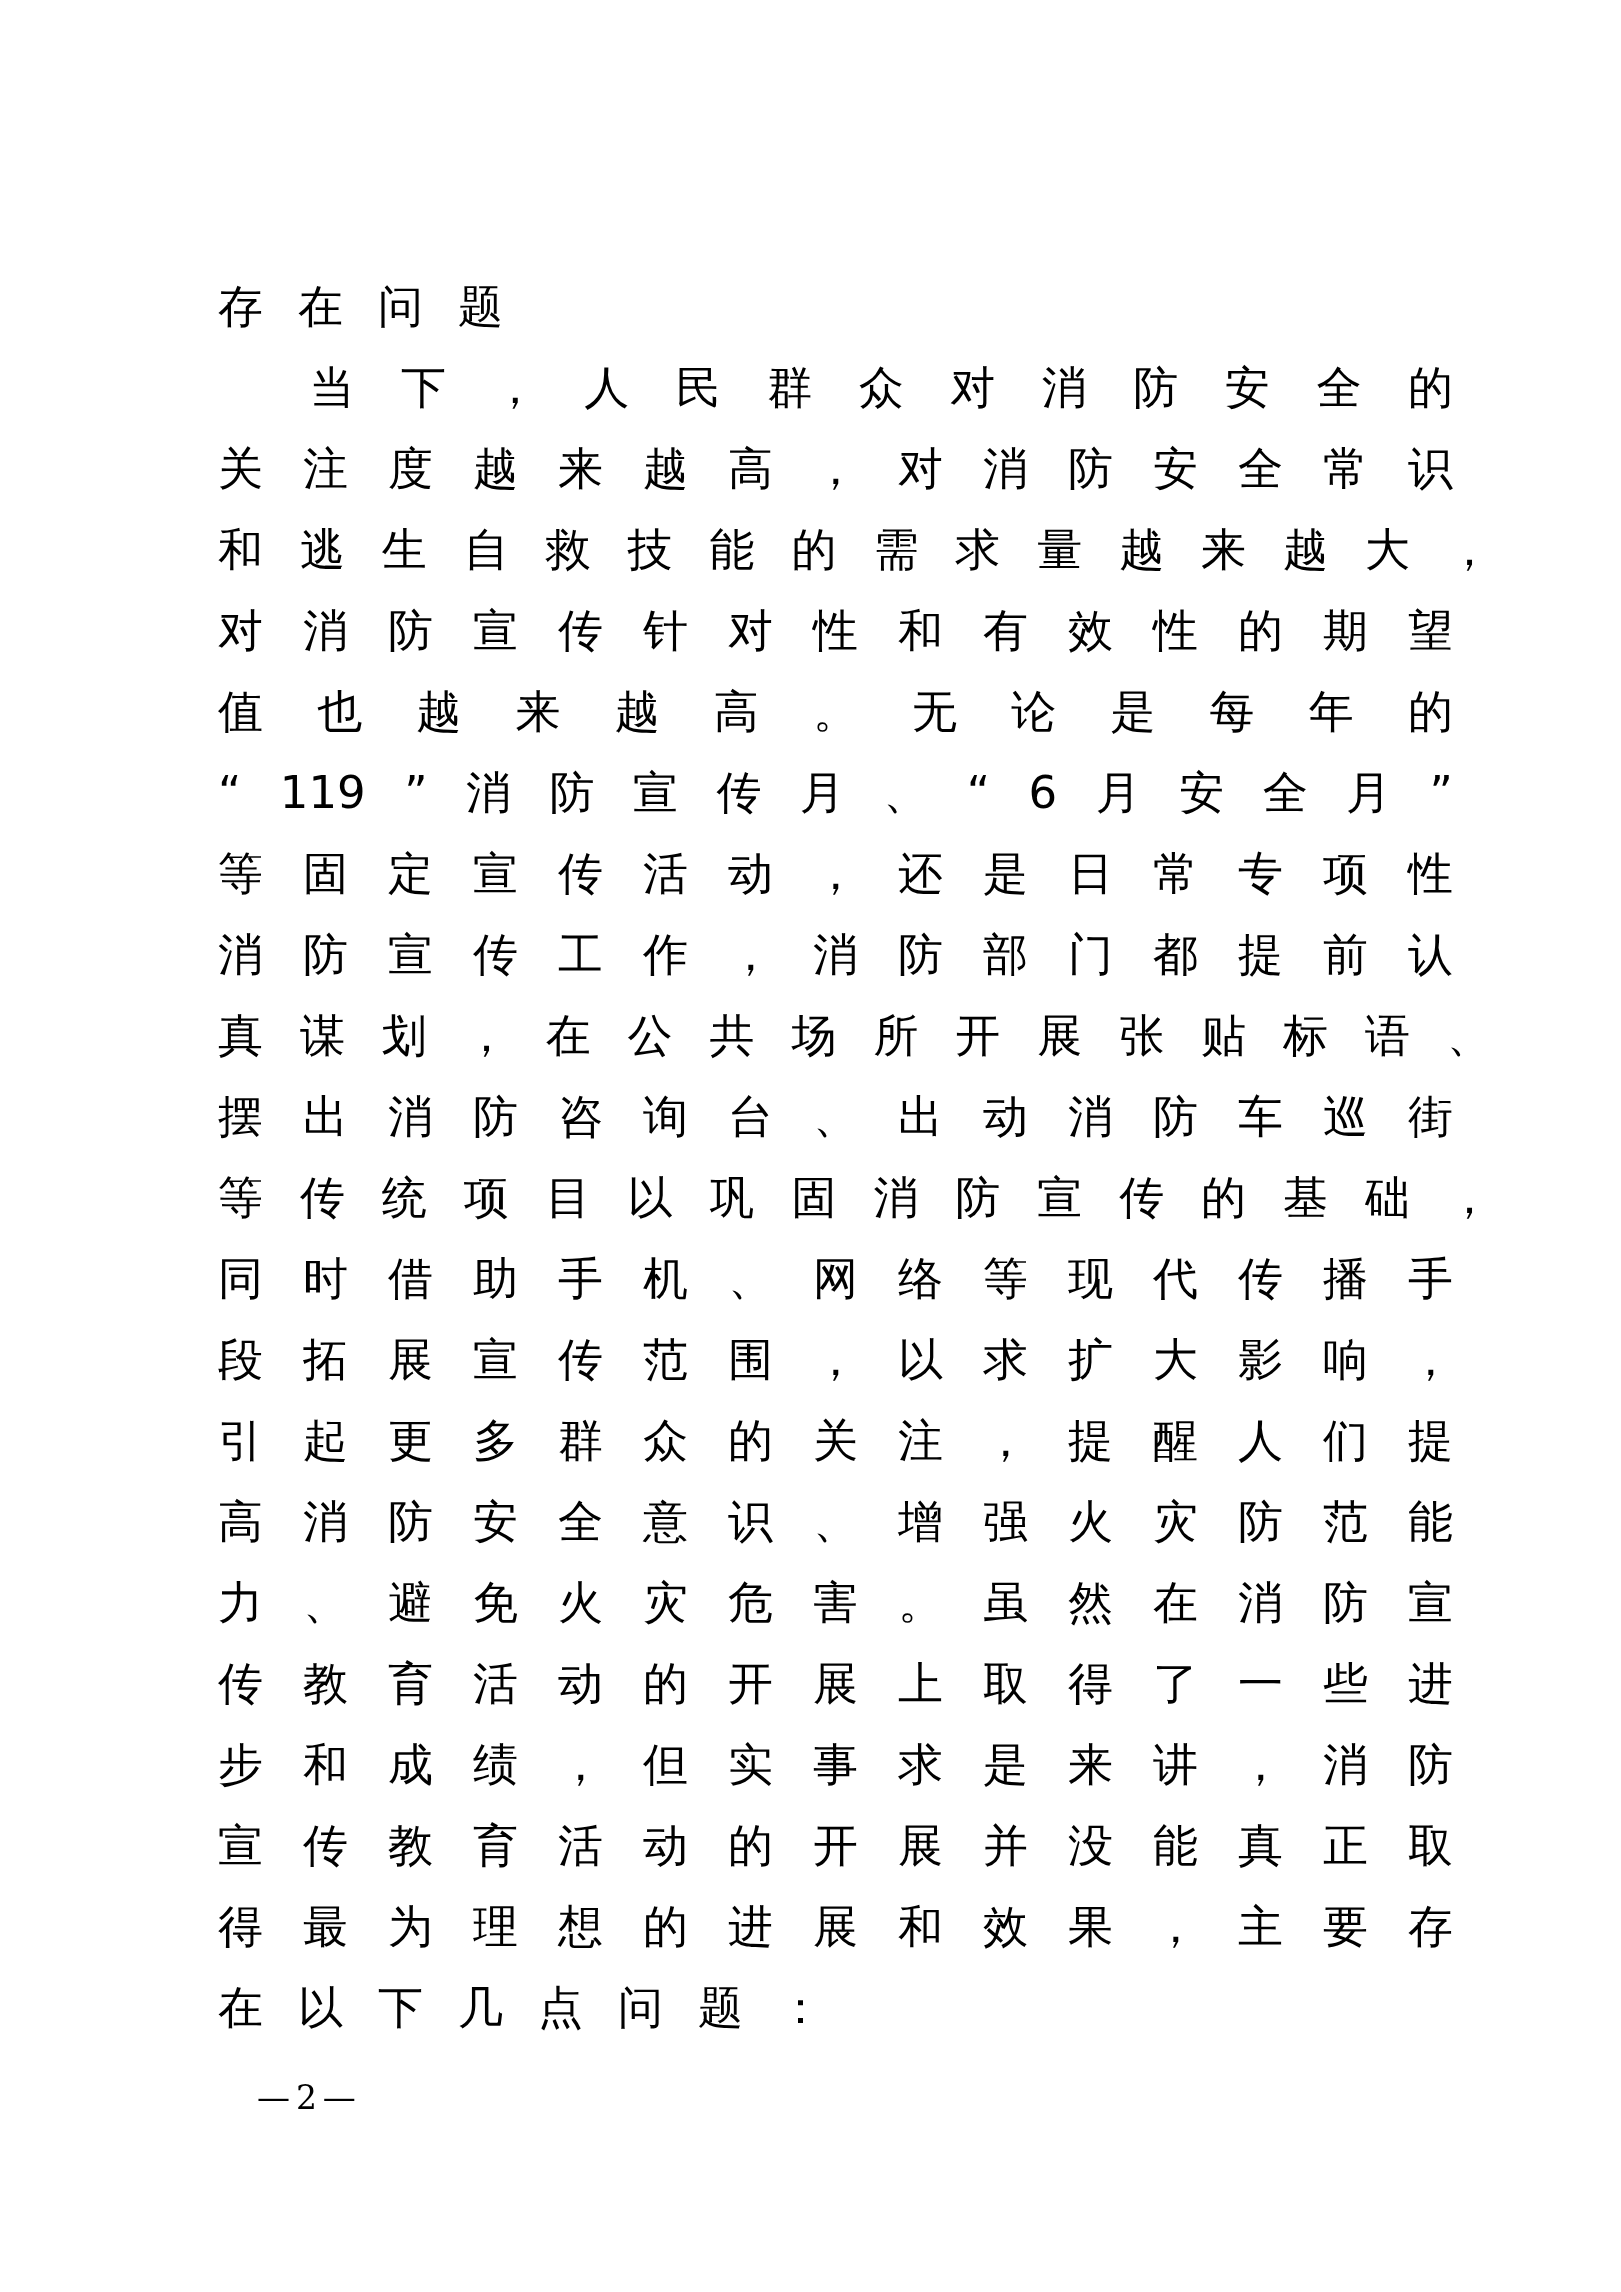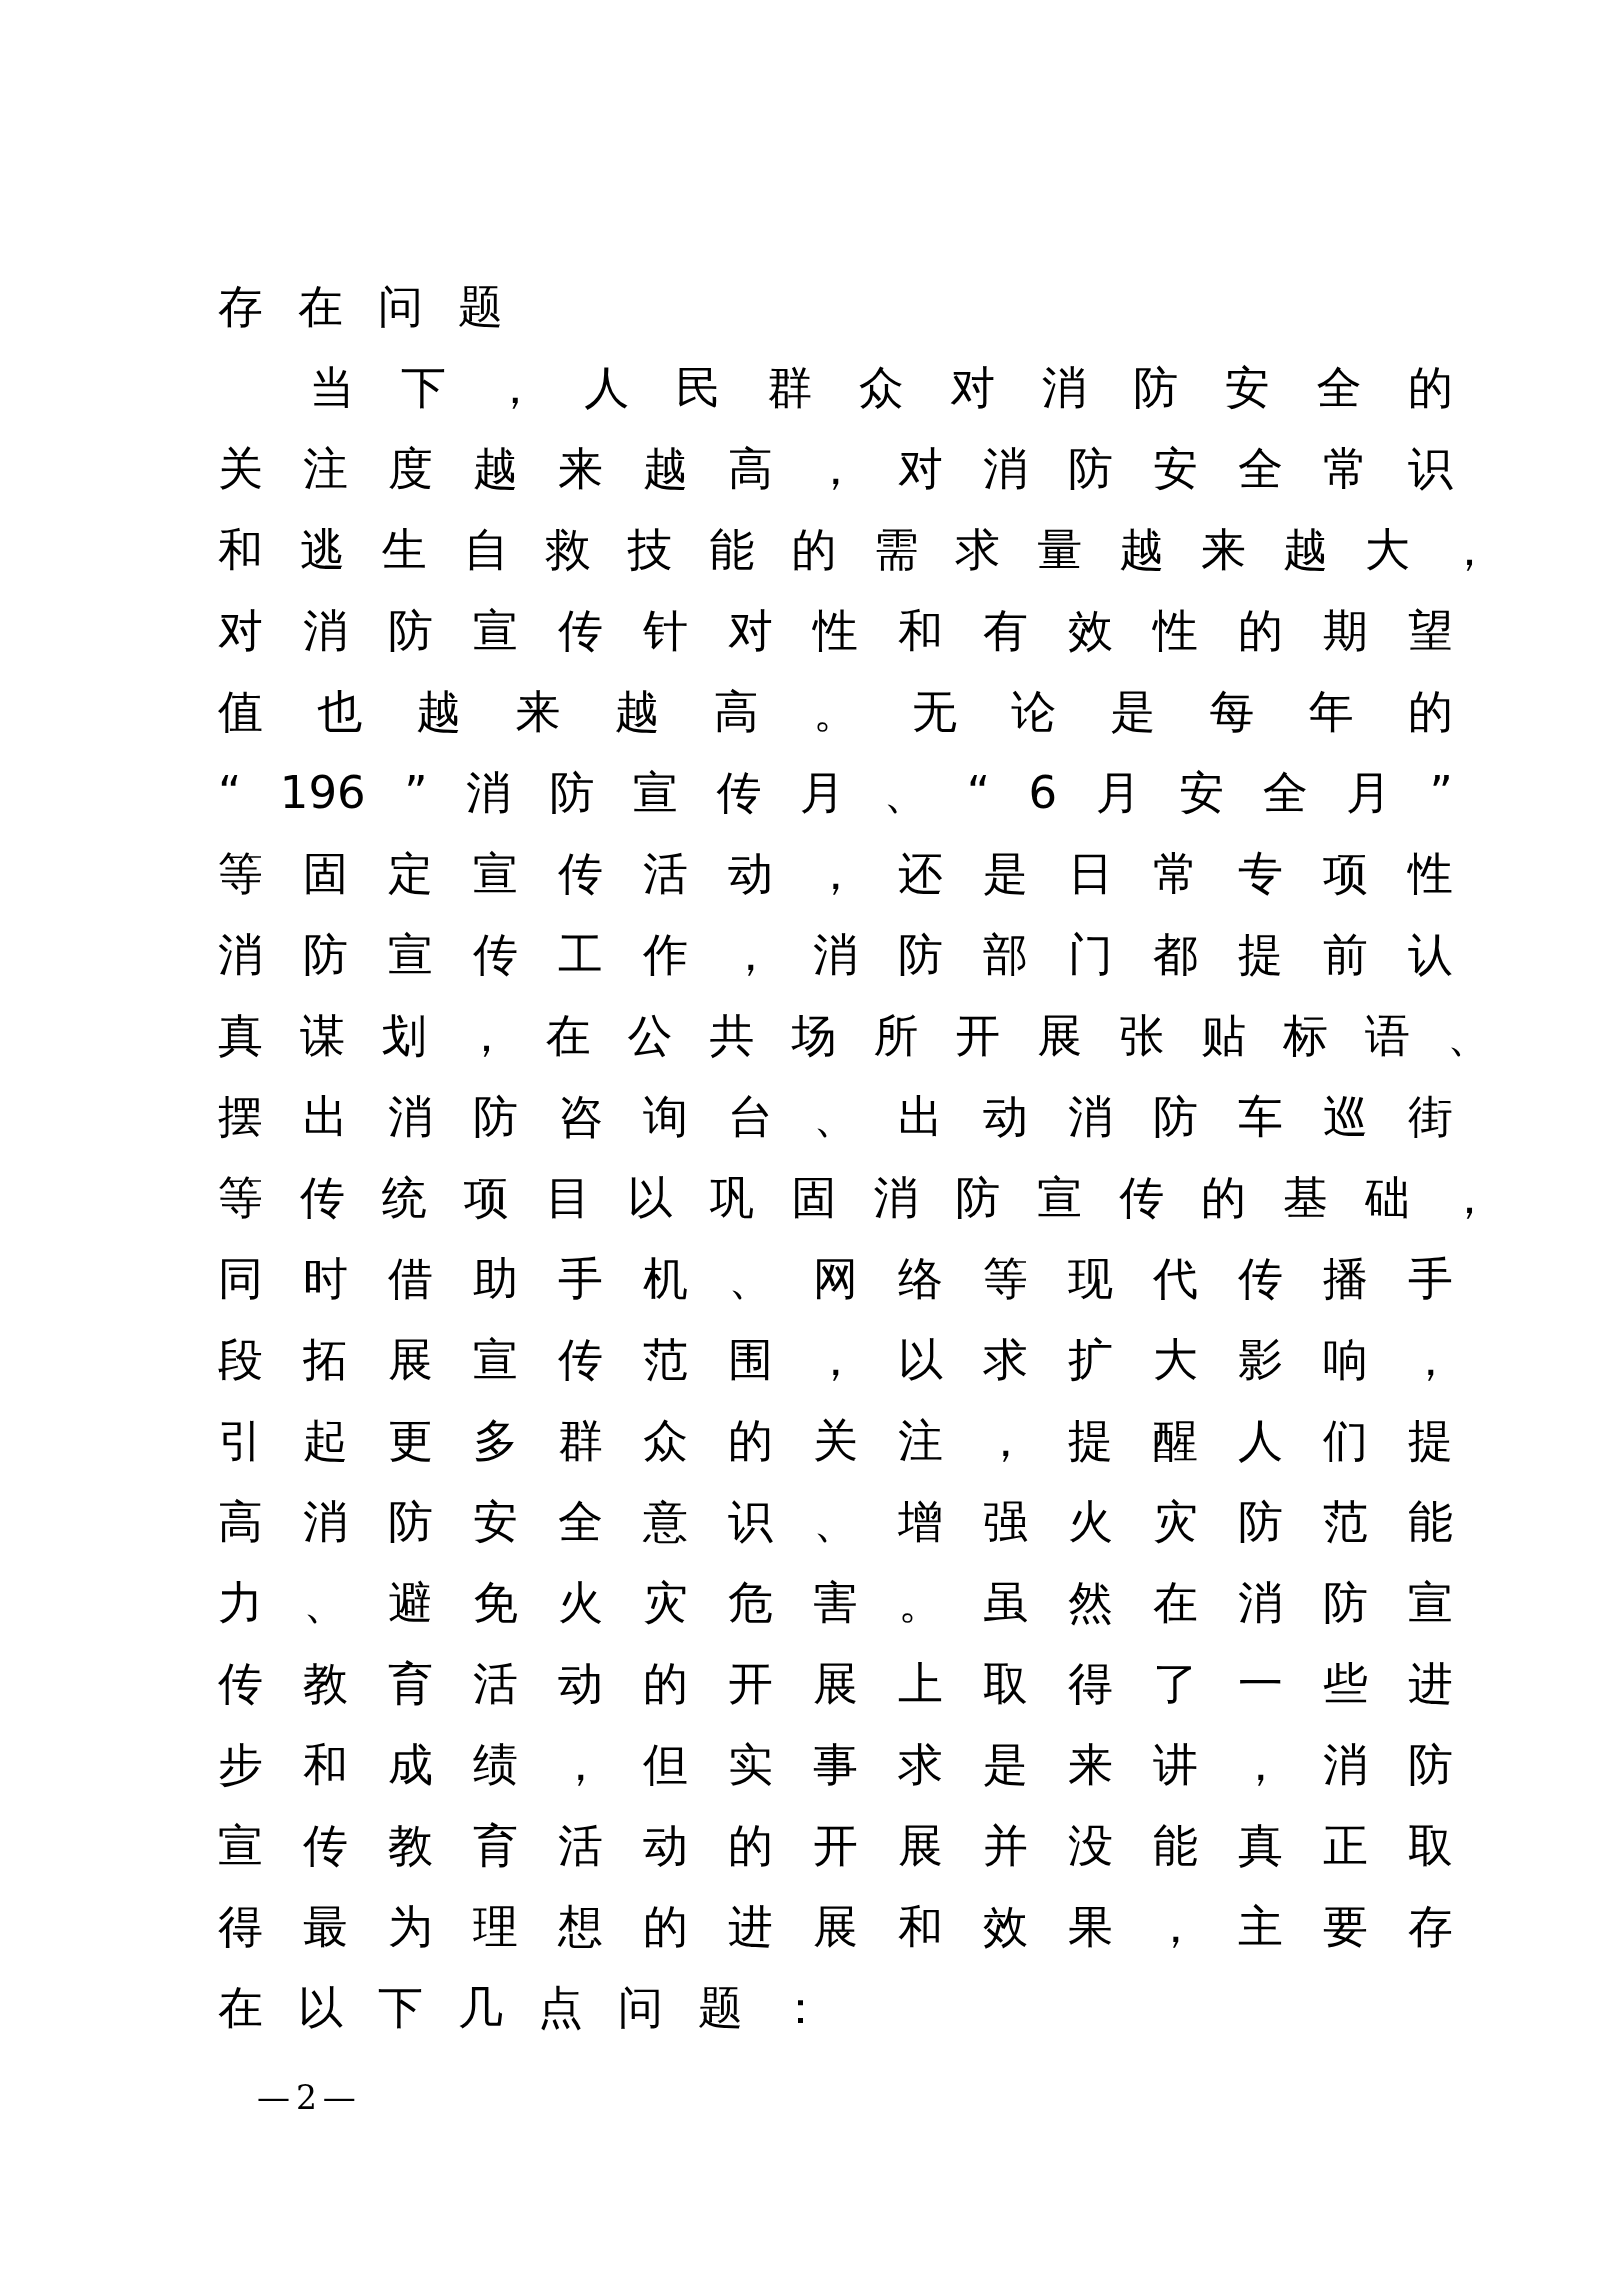--- a/index.html
+++ b/index.html
@@ -144,21 +144,21 @@
         <span class="ch">。</span>
         <span class="ch">无</span>
         <span class="ch">论</span>
         <span class="ch">是</span>
         <span class="ch">每</span>
         <span class="ch">年</span>
         <span class="ch">的</span>
       </div>
       <div class="line" style="top: 758px;">
         <span class="ch">“</span>
-        <span class="ch">196</span>
+        <span class="ch">119</span>
         <span class="ch">”</span>
         <span class="ch">消</span>
         <span class="ch">防</span>
         <span class="ch">宣</span>
         <span class="ch">传</span>
         <span class="ch">月</span>
         <span class="ch">、</span>
         <span class="ch">“</span>
         <span class="ch">6</span>
         <span class="ch">月</span>

